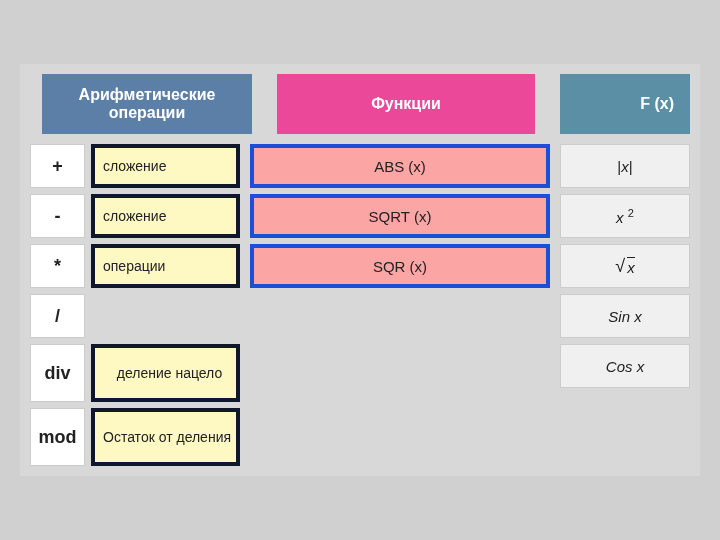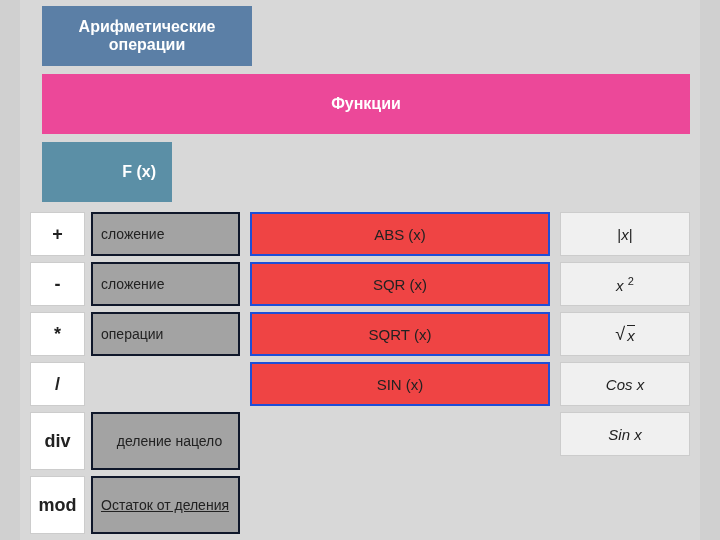--- a/index.html
+++ b/index.html
@@ -19,22 +19,22 @@
       background-color: #d8d8d8;
       padding: 10px;
       display: flex;
       flex-direction: column;
       gap: 0;
     }
 
     
     .header-row {
       display: flex;
-      flex-direction: column;
-      gap: 8px;
+      flex-direction: row;
+      gap: 25px;
       margin-bottom: 10px;
       padding-left: 12px;
     }
 
     .header-cell {
       display: flex;
       align-items: center;
       justify-content: center;
       padding: 10px 16px;
       font-size: 16px;
@@ -97,22 +97,22 @@
       font-weight: bold;
       color: #222;
     }
 
     .arith-symbol.tall {
       height: 58px;
     }
 
     .arith-label {
       flex: 1;
-      background-color: #a3a3a3;
-      border: 2px solid #0f172a;
+      background-color: #fef9c3;
+      border: 4px solid #0f172a;
       height: 44px;
       display: flex;
       align-items: center;
       justify-content: flex-start;
       padding-left: 8px;
       font-size: 14px;
       color: #222;
     }
 
     .arith-label.tall {
@@ -128,22 +128,22 @@
     }
 
     .func-list {
       flex: 1;
       display: flex;
       flex-direction: column;
       gap: 6px;
     }
 
     .func-cell {
-      background-color: #ef4444;
-      border: 2px solid #1d4ed8;
+      background-color: #fca5a5;
+      border: 4px solid #1d4ed8;
       height: 44px;
       display: flex;
       align-items: center;
       justify-content: center;
       font-size: 15px;
       color: #222;
     }
 
     .fx-list {
       width: 130px;
@@ -248,46 +248,43 @@
         </div>
         <div class="arith-label tall" style="white-space:pre-line;justify-content:center;">
           <span>деление нацело</span>
         </div>
       </div>
 
       <div class="arith-row">
         <div class="arith-symbol tall">
           <span>mod</span>
         </div>
-        <div class="arith-label tall" style="white-space:pre-line;text-decoration:underline;">
+        <div class="arith-label tall" style="white-space:pre-line;">
           <span>Остаток от деления</span>
         </div>
       </div>
 
     </div>
 
     <div class="func-col">
 
       <div class="func-list">
 
         <div class="func-cell">
           <span>ABS (x)</span>
         </div>
 
         <div class="func-cell">
+          <span>SQRT (x)</span>
+        </div>
+
+        <div class="func-cell">
           <span>SQR (x)</span>
         </div>
 
-        <div class="func-cell">
-          <span>SQRT (x)</span>
-        </div>
-
-        <div class="func-cell">
-          <span>SIN (x)</span>
-        </div>
 
 
       </div>
 
       <div class="fx-list">
 
         <div class="fx-cell">
           <span>|<em>x</em>|</span>
         </div>
 
@@ -296,26 +293,26 @@
         </div>
 
         <div class="fx-cell">
           <span class="sqrt-symbol">
             <span class="radical">√</span>
               <span class="overlined"><em>x</em></span>
           </span>
         </div>
 
         <div class="fx-cell">
+          <span class="italic">Sin x</span>
+        </div>
+
+        <div class="fx-cell">
           <span class="italic">Cos x</span>
         </div>
 
-        <div class="fx-cell">
-          <span class="italic">Sin x</span>
-        </div>
-
       </div>
 
     </div>
 
   </div>
 
 </div>
 
 </body></html>

